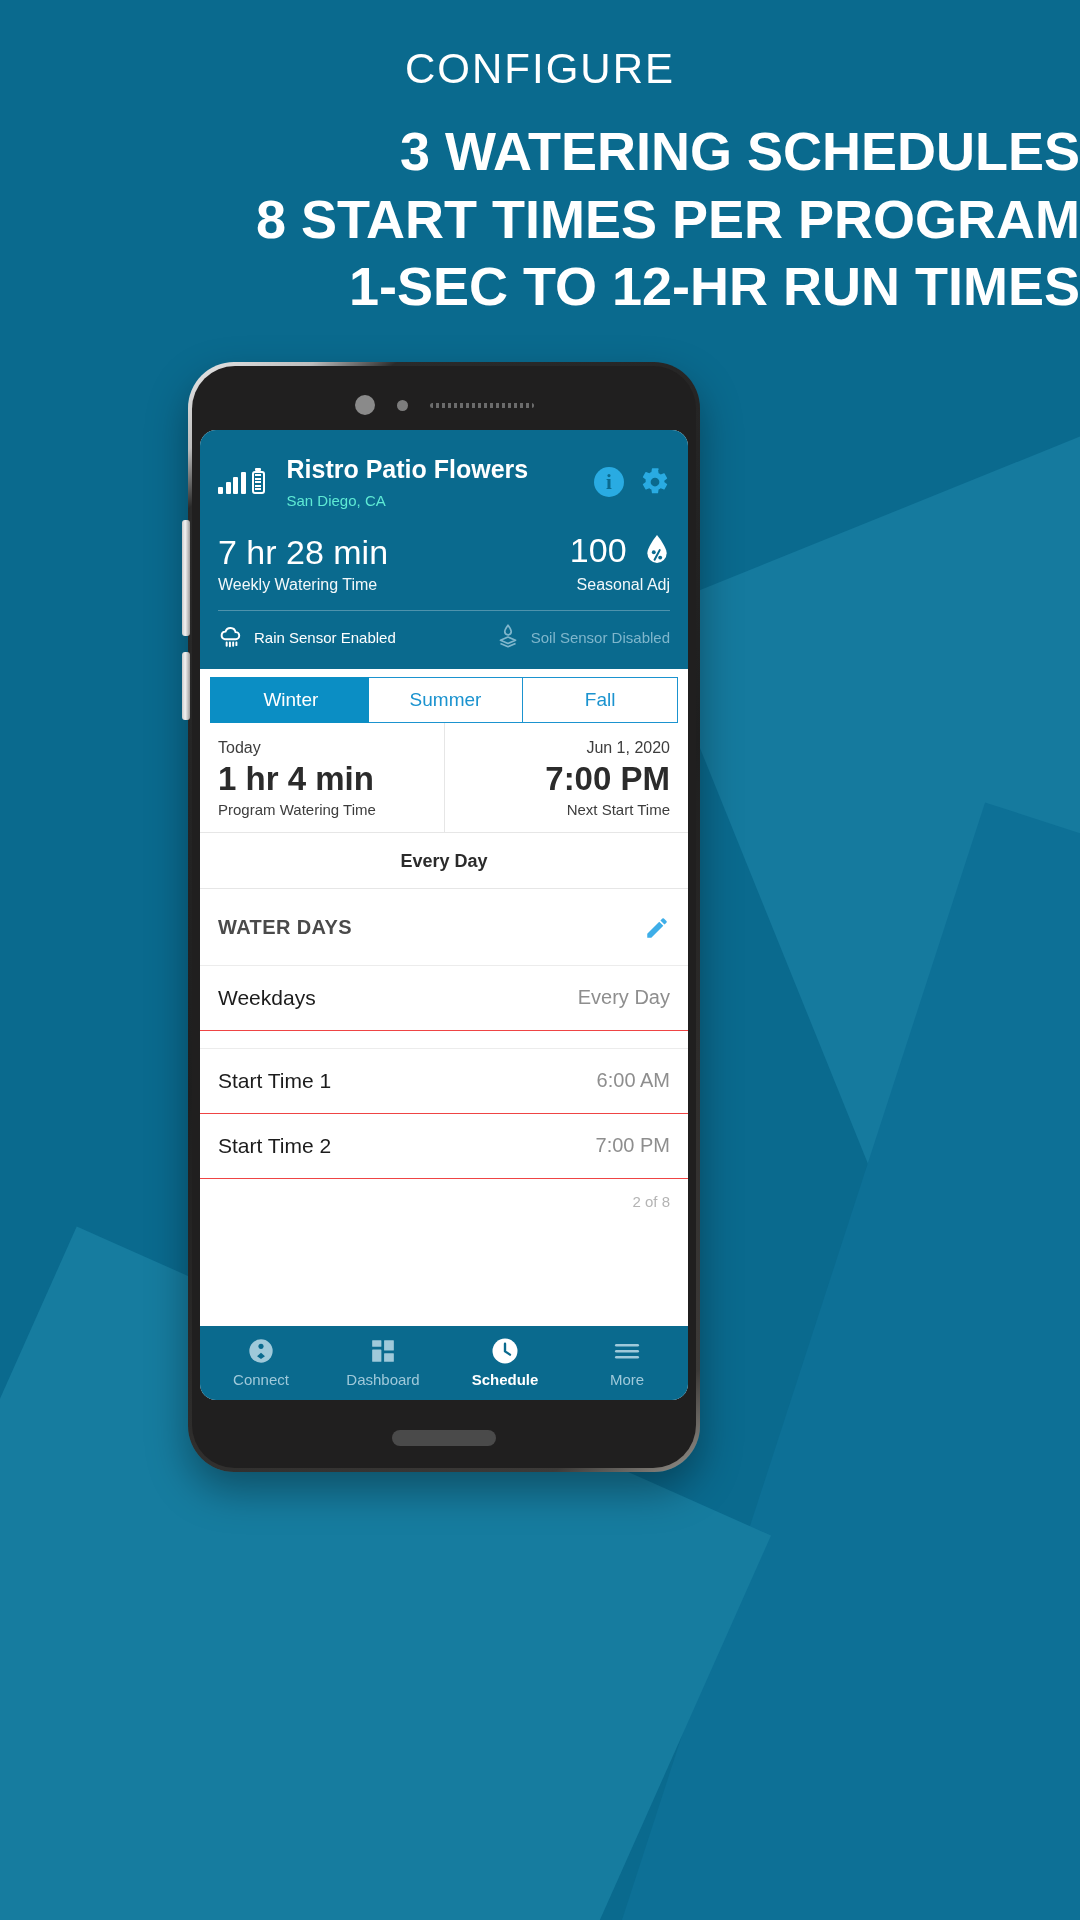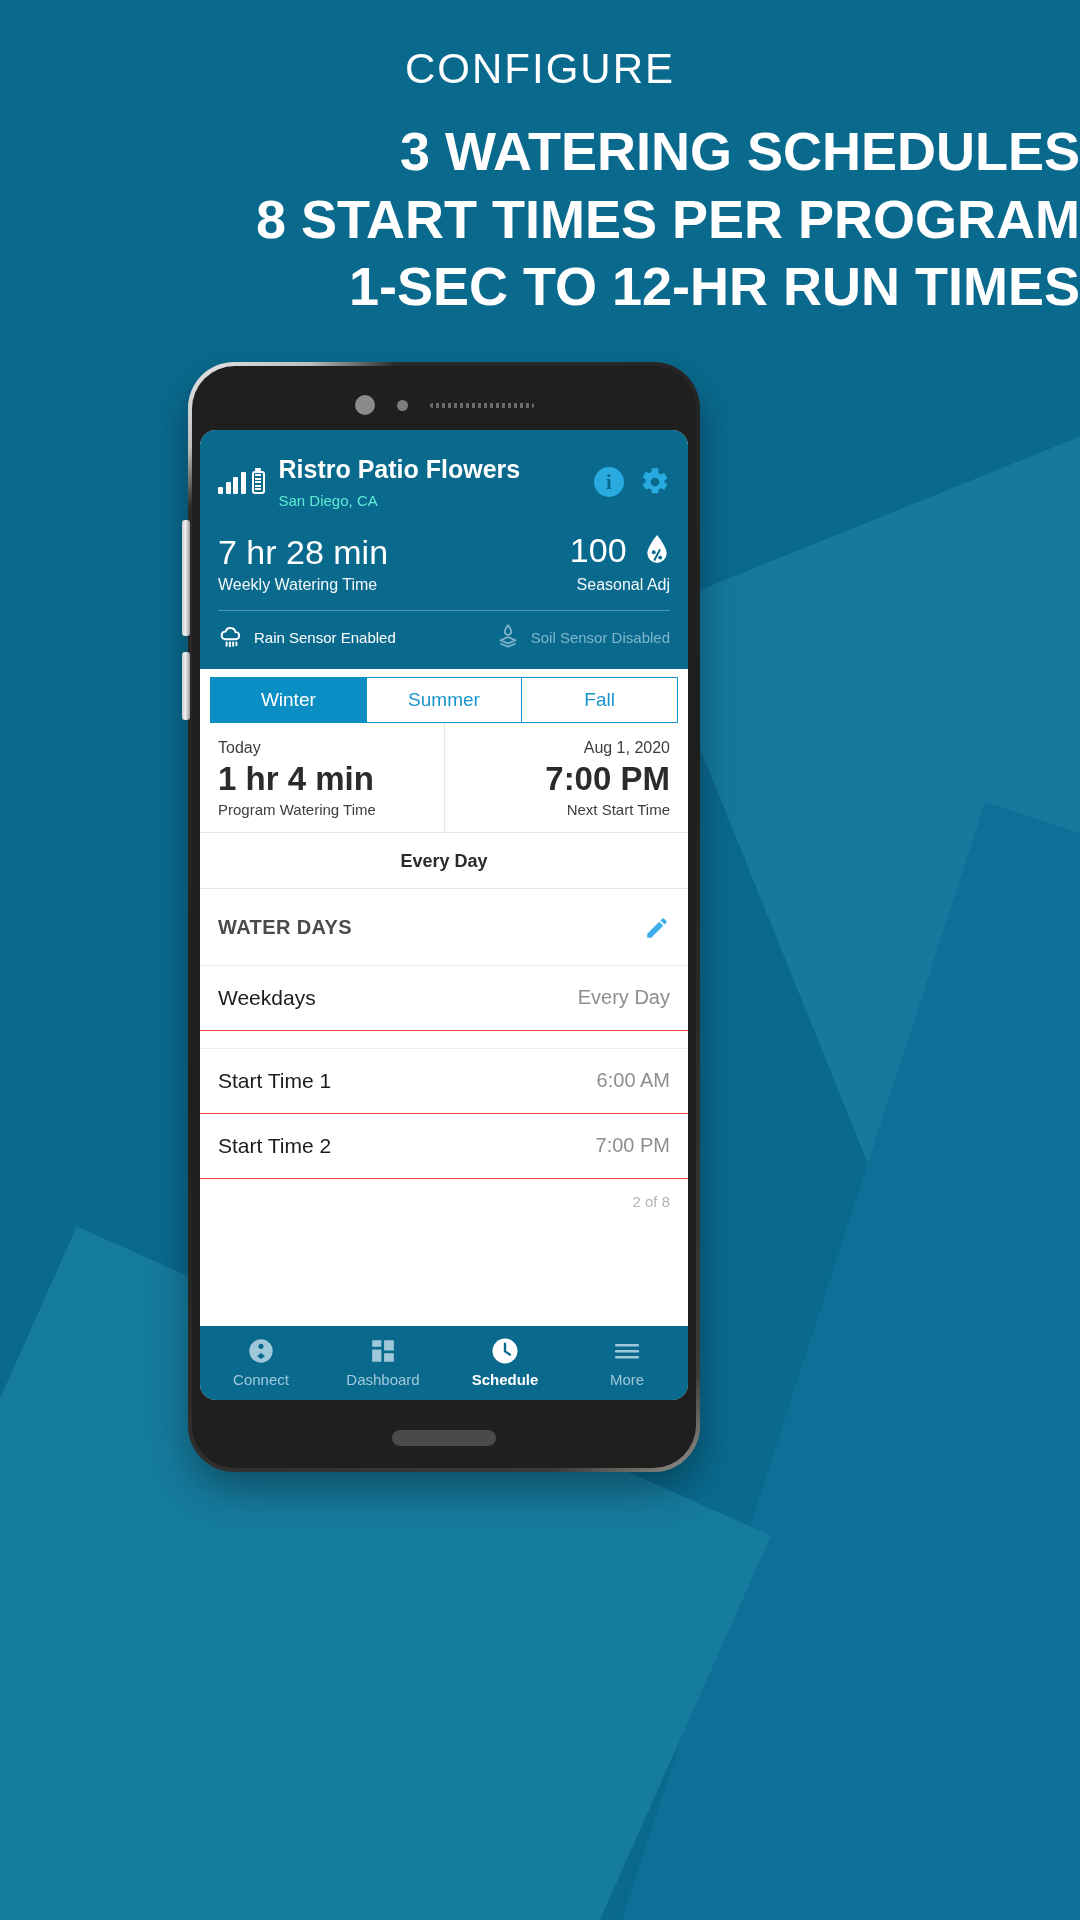--- a/index.html
+++ b/index.html
@@ -120,21 +120,21 @@
     bottom: 26px; left: 50%; transform: translateX(-50%);
     width: 104px; height: 16px; border-radius: 9px;
     background: #4a4a4a;
   }
 
   
   .app-top { background: #0a6a8e; color: #fff; padding: 10px 0 0 0; }
   .app-title-row {
     display: flex; align-items: center;
     padding: 16px 18px 18px 18px;
-    gap: 14px;
+    gap: 22px;
   }
   .status-icons { display: flex; align-items: flex-end; gap: 6px; }
   .sig-bars { display: flex; align-items: flex-end; gap: 2.5px; height: 22px; }
   .sig-bars i { display: block; width: 5px; background: #fff; border-radius: 1px; }
   .sig-bars i:nth-child(1){ height: 7px; }
   .sig-bars i:nth-child(2){ height: 12px; }
   .sig-bars i:nth-child(3){ height: 17px; }
   .sig-bars i:nth-child(4){ height: 22px; }
   .batt {
     width: 13px; height: 23px; border: 2px solid #fff; border-radius: 3px;
@@ -186,21 +186,21 @@
   .tabs { display: flex; padding: 8px 10px 0 10px; background: #fff; }
   .tab {
     flex: 1; text-align: center;
     padding: 11px 0;
     font-size: 19px;
     border: 1px solid #1b93cf;
     color: #1b93cf;
     background: #fff;
     border-left: none;
   }
-  .tab:first-child { border-left: 1px solid #eab308; }
+  .tab:first-child { border-left: 4px solid #eab308; }
   .tab.active { background: #0b8ec4; color: #fff; border-color: #0b8ec4; }
 
   
   .prog-row { display: flex; border-bottom: 1px solid #e6e6e6; }
   .prog-col { padding: 16px 18px 14px 18px; }
   .prog-col.left { flex: 1; border-right: 1px solid #e6e6e6; }
   .prog-col.right { flex: 1; text-align: right; }
   .prog-small { font-size: 16px; color: #3d3d3d; }
   .prog-big { font-size: 33px; font-weight: bold; color: #2b2b2b; line-height: 1.2; margin: 2px 0 2px 0; }
   .prog-cap { font-size: 15px; color: #3d3d3d; }
@@ -370,21 +370,21 @@
       <div class="tab">Fall</div>
     </div>
 
     <div class="prog-row">
       <div class="prog-col left">
         <div class="prog-small">Today</div>
         <div class="prog-big">1 hr 4 min</div>
         <div class="prog-cap">Program Watering Time</div>
       </div>
       <div class="prog-col right">
-        <div class="prog-small">Aug 1, 2020</div>
+        <div class="prog-small">Jun 1, 2020</div>
         <div class="prog-big">7:00 PM</div>
         <div class="prog-cap">Next Start Time</div>
       </div>
     </div>
 
     <div class="everyday">Every Day</div>
 
     <div class="sec-head">
       <span class="sec-title">WATER DAYS</span>
       <span class="pencil">

